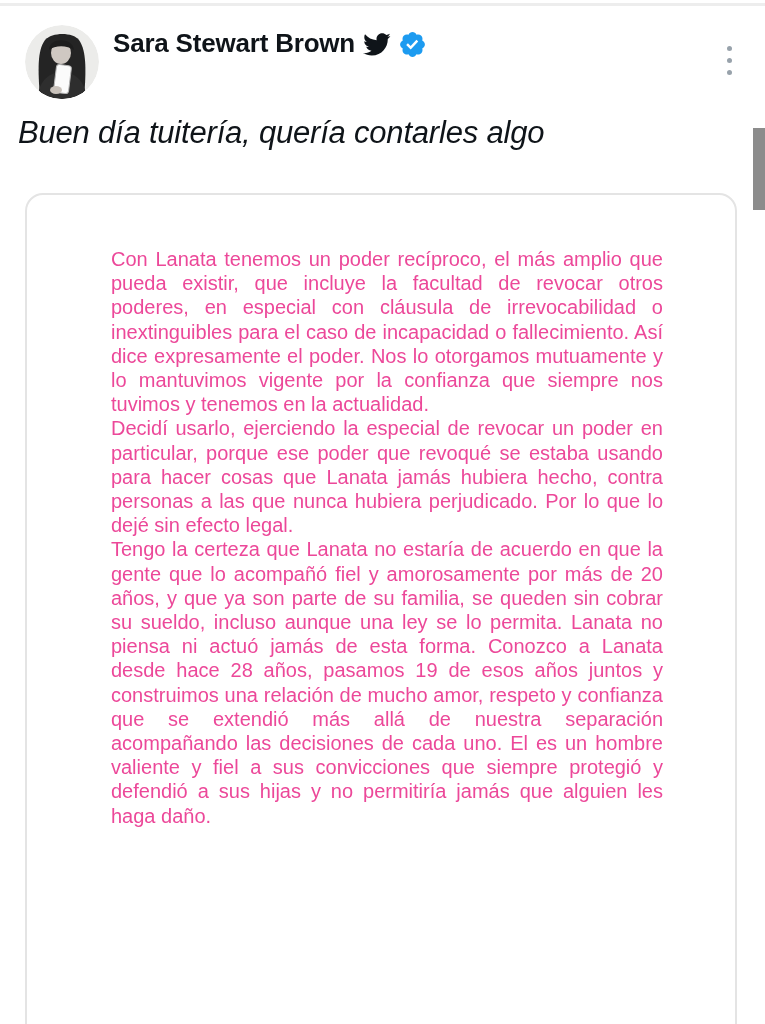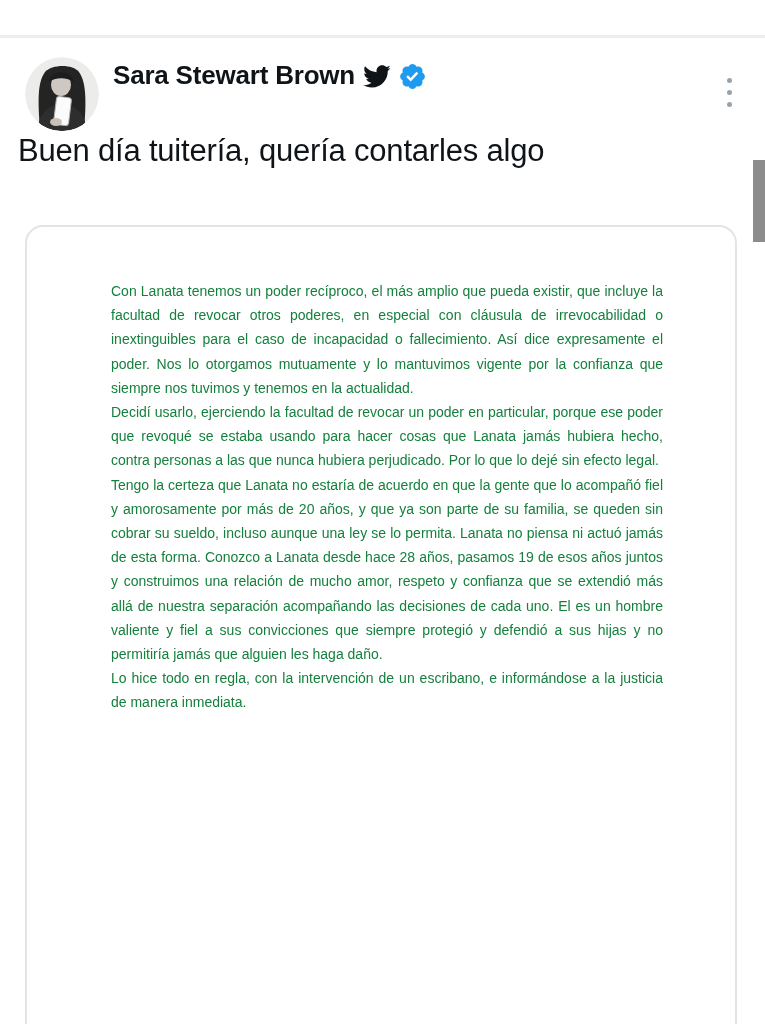--- a/index.html
+++ b/index.html
@@ -2,21 +2,21 @@
 <html><head>
 <meta charset="utf-8">
 <style>
   * { margin: 0; padding: 0; box-sizing: border-box; }
   html, body { width: 765px; height: 1024px; overflow: hidden; }
   body {
     background: #ffffff;
     font-family: "Liberation Sans", sans-serif;
     position: relative;
   }
-  .screen { position: absolute; inset: 0; margin-top: 32px; }
+  .screen { position: absolute; inset: 0; }
 
   .top-divider {
     position: absolute; top: 3px; left: 0;
     width: 100%; height: 3px; background: #ededed;
   }
 
   .scrollbar-thumb {
     position: absolute; top: 128px; right: 0;
     width: 12px; height: 82px; background: #8c8c8c;
   }
@@ -42,39 +42,39 @@
 
   .kebab {
     position: absolute; left: 712px; top: 38px;
     width: 34px; height: 44px;
     display: flex; flex-direction: column; align-items: center;
     justify-content: center; gap: 7px; cursor: pointer;
   }
   .kebab .dot { width: 5px; height: 5px; border-radius: 50%; background: #98a2ab; }
 
   .tweet-text {
-    position: absolute; left: 18px; top: 98px;
+    position: absolute; left: 18px; top: 112px;
     width: 720px; font-size: 31px; line-height: 42px;
-    color: #0f1419; letter-spacing: -0.2px;
+    color: #0f1419; letter-spacing: -0.2px; font-style: italic;
   }
 
   .embedded-card {
     position: absolute; left: 25px; top: 193px;
     width: 712px; height: 880px;
     background: #ffffff;
     border: 2px solid #e4e4e4;
     border-radius: 18px;
     cursor: pointer;
     overflow: hidden;
   }
   .doc-text {
     margin: 52px 72px 0 84px;
     width: 552px;
-    font-size: 14px; line-height: 24.2px;
-    color: #15803d;
+    font-size: 20px; line-height: 24.2px;
+    color: #ec4899;
     text-align: justify;
   }
   .doc-text p { margin: 0; }
 </style>
 </head>
 <body>
 
 <div class="screen">
 
   <div class="top-divider"></div>
@@ -118,21 +118,20 @@
     <span class="dot"></span>
     <span class="dot"></span>
     <span class="dot"></span>
   </div>
 
   <div class="tweet-text">Buen día tuitería, quería contarles algo</div>
 
   <div class="embedded-card">
     <div class="doc-text">
         <p>Con Lanata tenemos un poder recíproco, el más amplio que pueda existir, que incluye la facultad de revocar otros poderes, en especial con cláusula de irrevocabilidad o inextinguibles para el caso de incapacidad o fallecimiento. Así dice expresamente el poder. Nos lo otorgamos mutuamente y lo mantuvimos vigente por la confianza que siempre nos tuvimos y tenemos en la actualidad.</p>
-        <p>Decidí usarlo, ejerciendo la facultad de revocar un poder en particular, porque ese poder que revoqué se estaba usando para hacer cosas que Lanata jamás hubiera hecho, contra personas a las que nunca hubiera perjudicado. Por lo que lo dejé sin efecto legal.</p>
+        <p>Decidí usarlo, ejerciendo la especial de revocar un poder en particular, porque ese poder que revoqué se estaba usando para hacer cosas que Lanata jamás hubiera hecho, contra personas a las que nunca hubiera perjudicado. Por lo que lo dejé sin efecto legal.</p>
         <p>Tengo la certeza que Lanata no estaría de acuerdo en que la gente que lo acompañó fiel y amorosamente por más de 20 años, y que ya son parte de su familia, se queden sin cobrar su sueldo, incluso aunque una ley se lo permita. Lanata no piensa ni actuó jamás de esta forma. Conozco a Lanata desde hace 28 años, pasamos 19 de esos años juntos y construimos una relación de mucho amor, respeto y confianza que se extendió más allá de nuestra separación acompañando las decisiones de cada uno. El es un hombre valiente y fiel a sus convicciones que siempre protegió y defendió a sus hijas y no permitiría jamás que alguien les haga daño.</p>
-        <p>Lo hice todo en regla, con la intervención de un escribano, e informándose a la justicia de manera inmediata.</p>
       </div>
   </div>
 
   <div class="scrollbar-thumb"></div>
 
 </div>
 
 </body></html>

